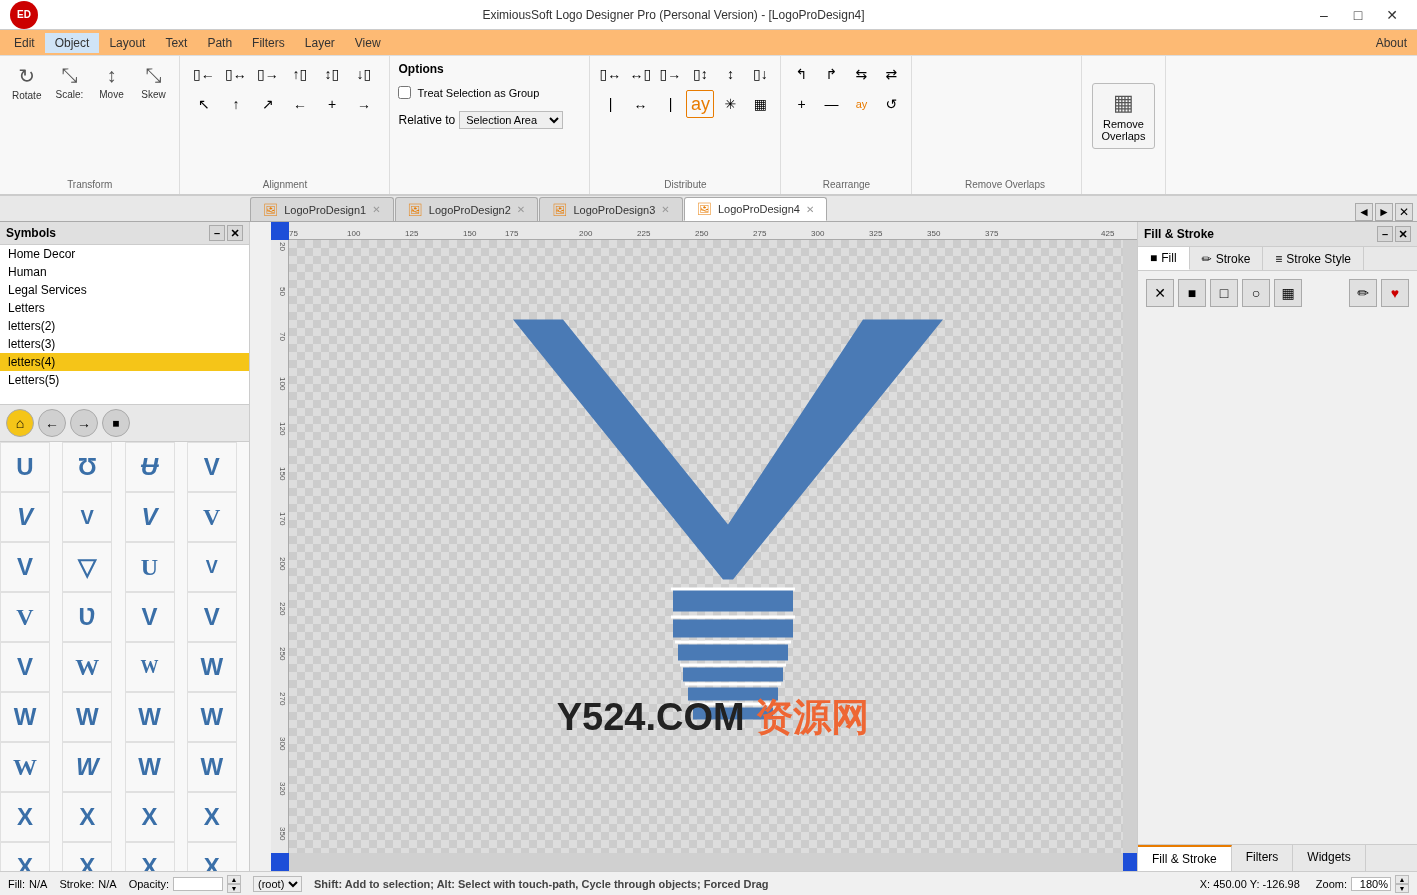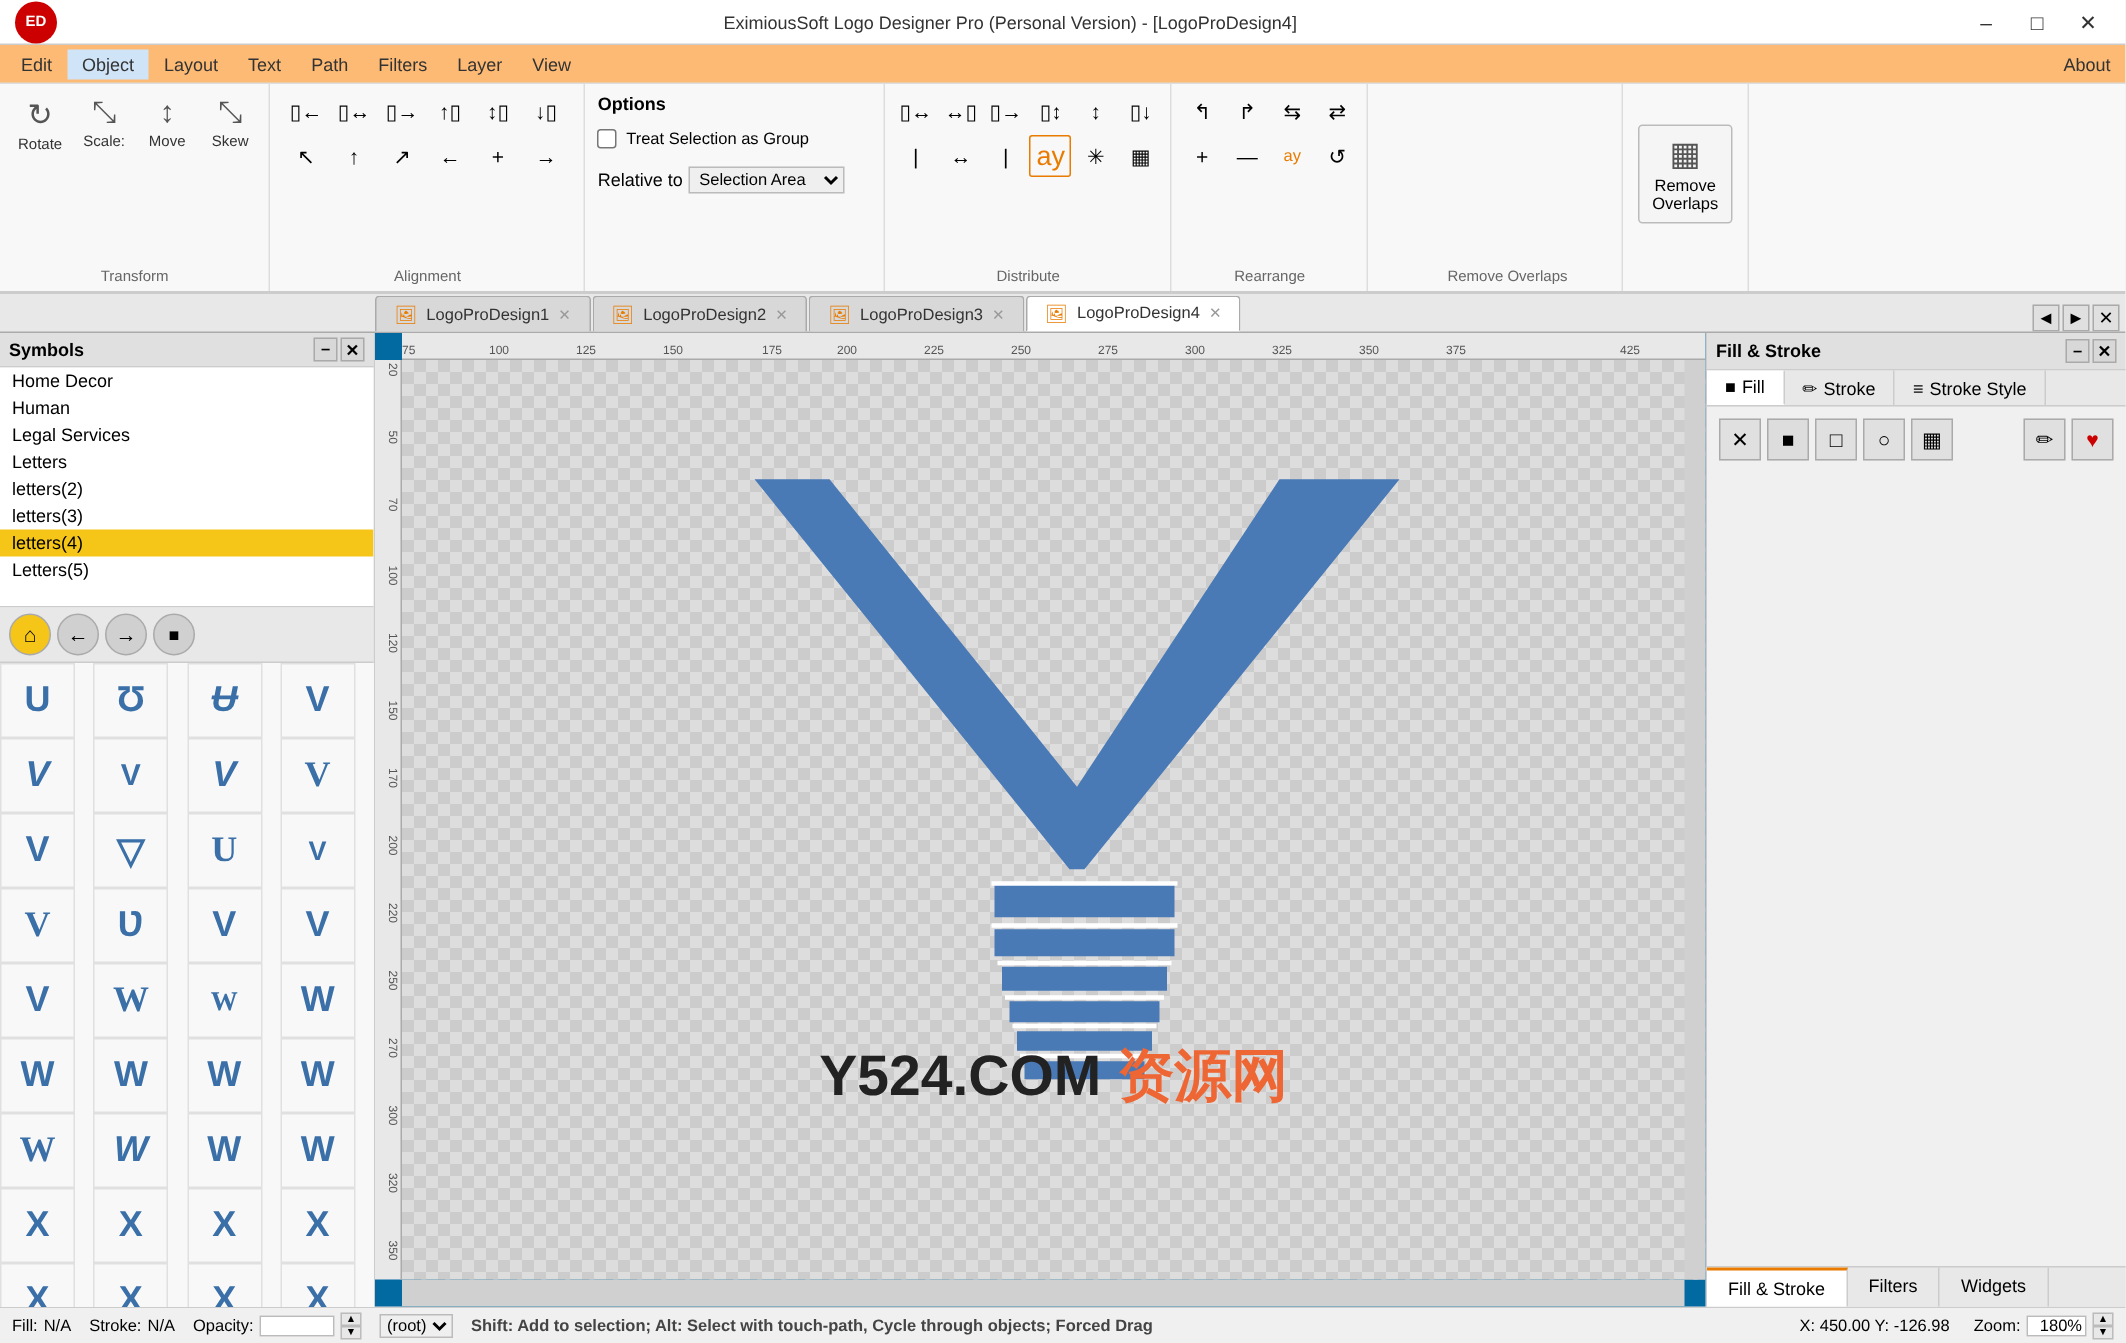--- a/index.html
+++ b/index.html
@@ -158,22 +158,22 @@
       display: grid; grid-template-columns: repeat(4, 1fr); gap: 0;
     }
     .sym-icon-cell {
       width: 50px; height: 50px; display: flex; align-items: center; justify-content: center;
       cursor: pointer; border: 1px solid #e0e0e0; font-size: 24px; color: #3a6fa8;
       font-weight: bold;
     }
 
     
     #canvas-area {
-      flex: 1; background: #0369a1; position: relative; overflow: hidden;
-      display: flex; align-items: center; justify-content: center;
+      flex: 1; background: #1d4ed8; position: relative; overflow: hidden;
+      display: flex; align-items: center; justify-content: center; margin-left: 21px;
     }
     .ruler-top {
       position: absolute; top: 0; left: 18px; right: 0; height: 18px;
       background: #e8e8e8; border-bottom: 1px solid #aaa;
       display: flex; align-items: flex-end; font-size: 9px; color: #555; overflow: hidden;
     }
     .ruler-left {
       position: absolute; top: 18px; left: 0; bottom: 18px; width: 18px;
       background: #e8e8e8; border-right: 1px solid #aaa;
       display: flex; flex-direction: column; align-items: flex-end; font-size: 9px; color: #555; overflow: hidden;
@@ -519,21 +519,21 @@
 
   <div id="canvas-area">
 
     <div class="ruler-top">
       <div style="position:relative;width:100%;height:100%;">
 
       <span style="position: absolute; left: 0px; bottom: 1px; font-size: 8px;">75</span>
           <span style="position: absolute; left: 58px; bottom: 1px; font-size: 8px;">100</span>
           <span style="position: absolute; left: 116px; bottom: 1px; font-size: 8px;">125</span>
           <span style="position: absolute; left: 174px; bottom: 1px; font-size: 8px;">150</span>
-          <span style="position: absolute; left: 240px; bottom: 1px; font-size: 8px;">175</span>
+          <span style="position: absolute; left: 216px; bottom: 1px; font-size: 8px;">175</span>
           <span style="position: absolute; left: 290px; bottom: 1px; font-size: 8px;">200</span>
           <span style="position: absolute; left: 348px; bottom: 1px; font-size: 8px;">225</span>
           <span style="position: absolute; left: 406px; bottom: 1px; font-size: 8px;">250</span>
           <span style="position: absolute; left: 464px; bottom: 1px; font-size: 8px;">275</span>
           <span style="position: absolute; left: 522px; bottom: 1px; font-size: 8px;">300</span>
           <span style="position: absolute; left: 580px; bottom: 1px; font-size: 8px;">325</span>
           <span style="position: absolute; left: 638px; bottom: 1px; font-size: 8px;">350</span>
           <span style="position: absolute; left: 696px; bottom: 1px; font-size: 8px;">375</span>
           <span style="position: absolute; left: 754px; bottom: 19px; font-size: 8px;">400</span>
           <span style="position: absolute; left: 812px; bottom: 1px; font-size: 8px;">425</span>

